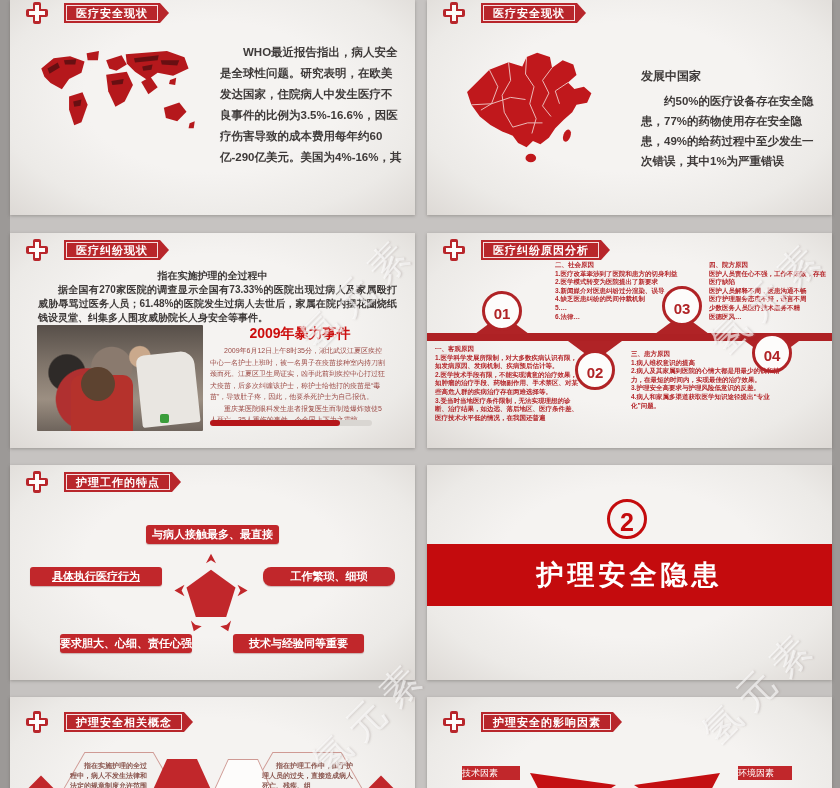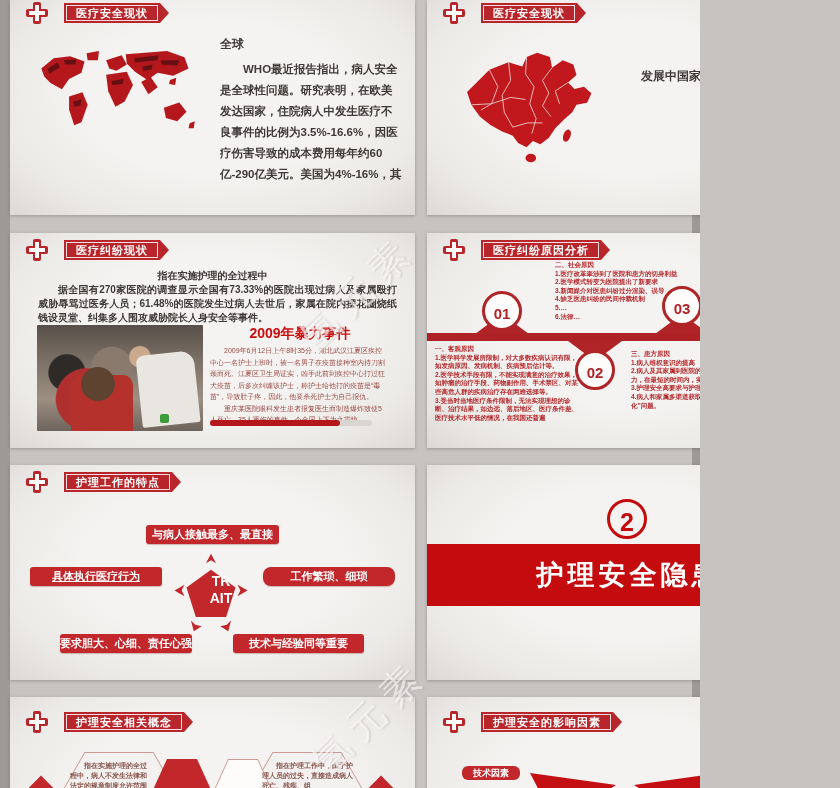--- a/index.html
+++ b/index.html
@@ -1,17 +1,17 @@
 <!DOCTYPE html>
 <html><head>
 <meta charset="utf-8">
 <style>
   html,body{margin:0;padding:0;}
   body{font-family:"Liberation Sans","DejaVu Sans",sans-serif;background:#c6c3c1;}
-  .page{position:relative;width:700px;height:788px;overflow:hidden;background:#c6c3c1;}
+  .page{position:relative;width:840px;height:788px;overflow:hidden;background:#c6c3c1;}
   .edge{position:absolute;top:0;bottom:0;width:10px;background:#9c9997;}
   .edge.left{left:0;} .edge.right{right:0;width:8px;}
 
   .slide{position:absolute;width:405px;height:215px;overflow:hidden;
     background:radial-gradient(ellipse at 50% 45%, #f5f3f1 45%, #eceae7 75%, #ddd9d5 100%);
     box-shadow:0 1px 3px rgba(90,85,80,.4);}
   .hdr{position:absolute;left:16px;top:6px;display:flex;align-items:center;gap:16px;z-index:5;}
 
   
   .cross{position:relative;width:22px;height:22px;display:inline-block;}
@@ -80,22 +80,22 @@
   .hex-outline-big .in{position:absolute;left:1px;top:1px;right:1px;bottom:1px;background:#f3f1ef;
     clip-path:polygon(25% 0,75% 0,100% 50%,75% 100%,25% 100%,0 50%);}
   .hex-red{width:60px;height:66px;background:#c1272b;}
   .hex-white{width:60px;height:66px;background:#cf9a94;}
   .hex-white .in{position:absolute;left:1px;top:1px;right:1px;bottom:1px;background:#fdfcfb;
     clip-path:polygon(25% 0,75% 0,100% 50%,75% 100%,25% 100%,0 50%);}
   .diamond{position:absolute;width:26px;height:26px;background:#c1272b;transform:rotate(45deg);}
   .concept-text{position:absolute;font-size:7px;line-height:10px;color:#8a564f;font-weight:bold;text-indent:2em;z-index:2;}
 
   
-  .factor{position:absolute;background:#c1272b;color:#fff;font-size:9px;font-weight:bold;height:14px;line-height:14px;
-    text-align:center;border-radius:6px;}
+  .factor{position:absolute;background:#c1272b;color:#fff;font-size:9px;font-weight:normal;height:14px;line-height:14px;
+    border-radius:0;}
 
   .wm{position:absolute;color:rgba(255,255,255,.62);text-shadow:1px 1px 2px rgba(160,150,145,.35);
     font-size:38px;letter-spacing:10px;transform:rotate(-45deg);z-index:9;pointer-events:none;white-space:nowrap;}
 </style>
 </head>
 <body>
 
 <div class="page">
   <div class="edge left"></div>
   <div class="edge right"></div>
@@ -127,21 +127,20 @@
         <path d="M12,20 L22,14 L24,19 L14,25 Z"></path>
           <path d="M28,12 L40,11 L39,16 L29,16 Z"></path>
         <path d="M96,10 L120,7 L119,12 L97,14 Z"></path>
           <path d="M122,12 L140,12 L138,17 L123,16 Z"></path>
         <path d="M74,32 L86,30 L85,35 L75,36 Z"></path>
           <path d="M37,52 L45,50 L44,56 L38,57 Z"></path>
         <path d="M104,18 L114,16 L113,21 L105,22 Z"></path>
       </g>
     </svg>
     <div style="position:absolute;left:210px;top:36px;width:182px;">
-      <div class="darktext" style="font-size:12px;font-weight:bold;">全球</div>
       <p class="s-body darktext">WHO最近报告指出，病人安全是全球性问题。研究表明，在欧美发达国家，住院病人中发生医疗不良事件的比例为3.5%-16.6%，因医疗伤害导致的成本费用每年约60亿-290亿美元。美国为4%-16%，其</p>
     </div>
   </section>
 
   <section class="slide" style="left:427px;top:0;">
     <div class="hdr" style="top:2px;">
       <span class="cross">
           <i class="cv"></i>
           <i class="ch"></i>
           <i class="cvi"></i>
@@ -158,20 +157,21 @@
         <path d="M56,17 L58,34 L50,48 L52,64 L60,78"></path>
         <path d="M73,12 L72,28 L80,40 L76,56 L82,70 L78,84"></path>
         <path d="M97,22 L88,34 L94,46 L88,58 L96,68"></path>
         <path d="M112,36 L100,44 L104,56"></path>
         <path d="M21,57 L40,56 L58,50 L72,52"></path>
         <path d="M60,78 L74,74 L88,74"></path>
       </g>
     </svg>
     <div style="position:absolute;left:214px;top:68px;width:182px;">
       <div class="darktext" style="font-size:12px;font-weight:bold;">发展中国家</div>
+      <p class="s-body darktext" style="line-height:20px;">约50%的医疗设备存在安全隐患，77%的药物使用存在安全隐患，49%的给药过程中至少发生一次错误，其中1%为严重错误</p>
     </div>
   </section>
 
   <section class="slide" style="left:10px;top:233px;">
     <div class="hdr">
       <span class="cross">
           <i class="cv"></i>
           <i class="ch"></i>
           <i class="cvi"></i>
           <i class="chi"></i>
@@ -255,22 +255,20 @@
     <div class="trait" style="left:50px;top:169px;width:132px;">要求胆大、心细、责任心强</div>
     <div class="trait" style="left:223px;top:169px;width:131px;">技术与经验同等重要</div>
     <svg viewBox="0 0 120 120" style="position:absolute;left:158px;top:86px;width:86px;height:86px;">
       <polygon points="60,26 94.2,51 81.2,92 38.8,92 25.8,51" fill="#c1272b"></polygon>
       <path d="M53,17 L60,4 L67,17 L60,13 Z" fill="#c1272b"></path>
       <path d="M23,47 L9,55 L23,63 L19,55 Z" fill="#c1272b"></path>
       <path d="M97,47 L111,55 L97,63 L101,55 Z" fill="#c1272b"></path>
       <path d="M32,97 L36,112 L47,105 L38,103 Z" fill="#c1272b"></path>
       <path d="M88,97 L84,112 L73,105 L82,103 Z" fill="#c1272b"></path>
     </svg>
-    <div class="pent-label">TR
-AIT</div>
   </section>
 
   <section class="slide" style="left:427px;top:465px;">
     <div class="secnum">2</div>
     <div class="banner">护理安全隐患</div>
   </section>
 
   <section class="slide" style="left:10px;top:697px;">
     <div class="hdr" style="top:14px;">
       <span class="cross">

